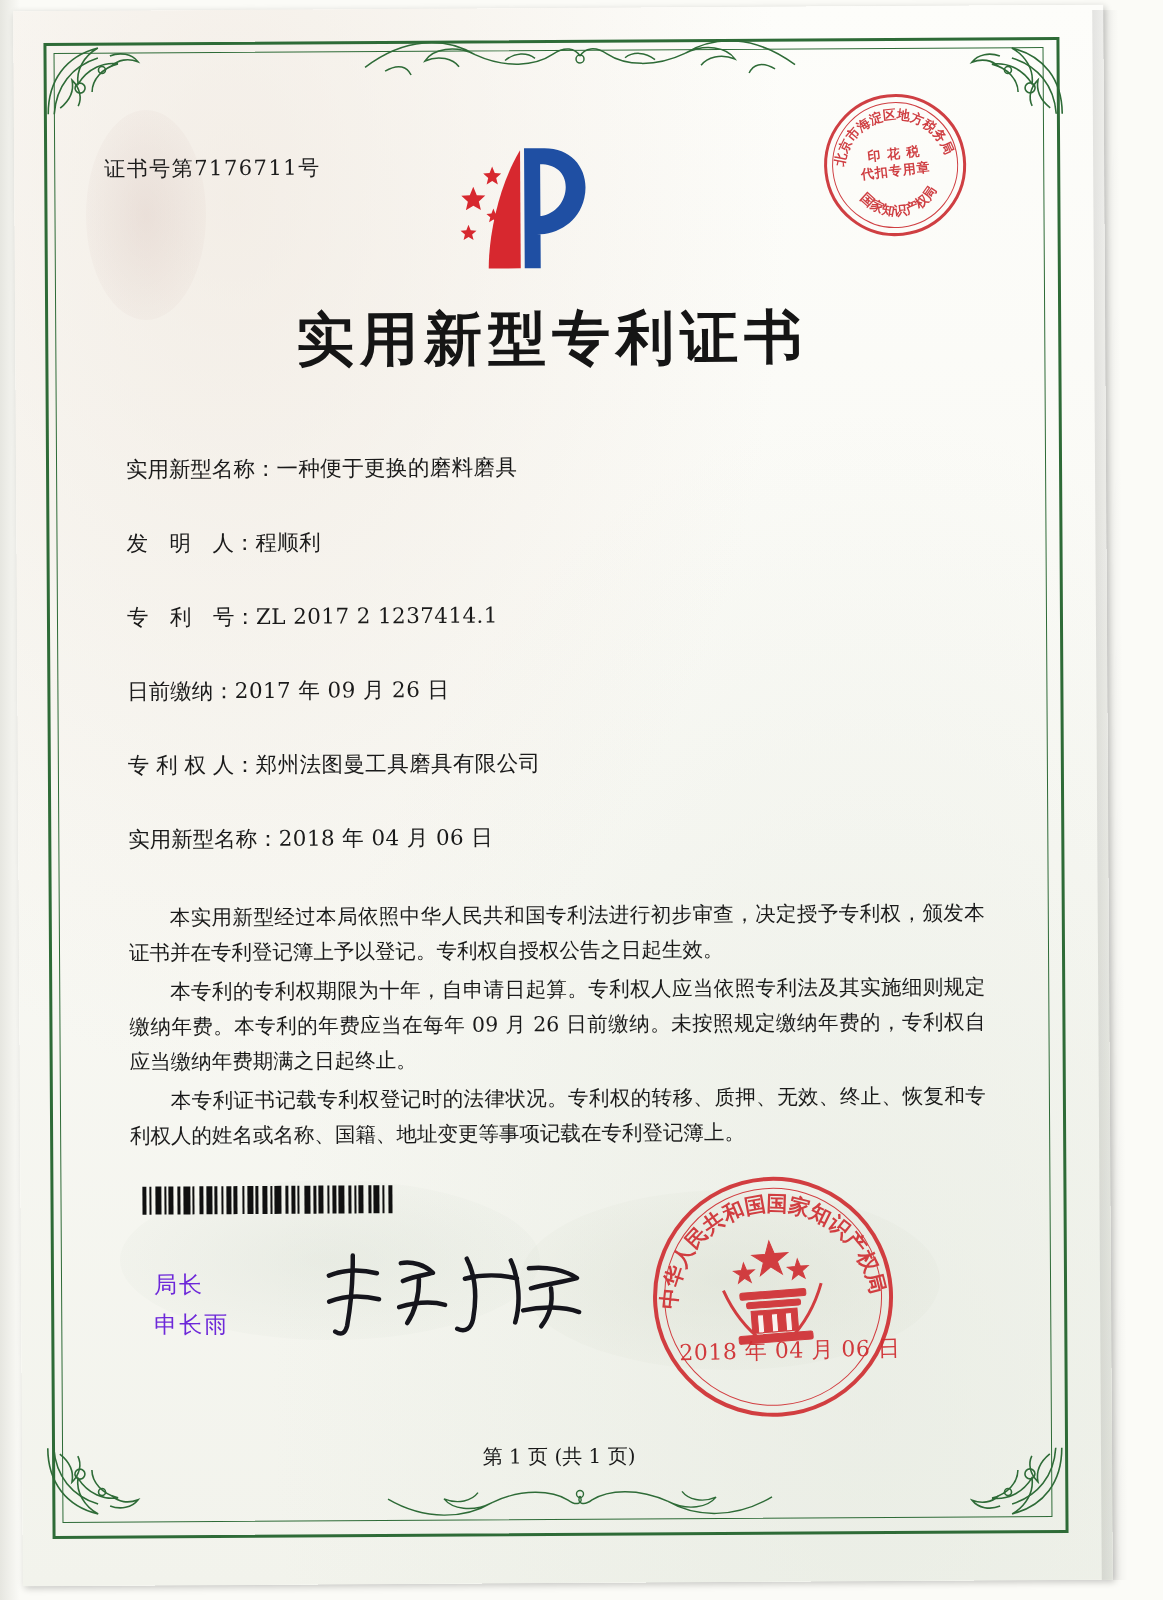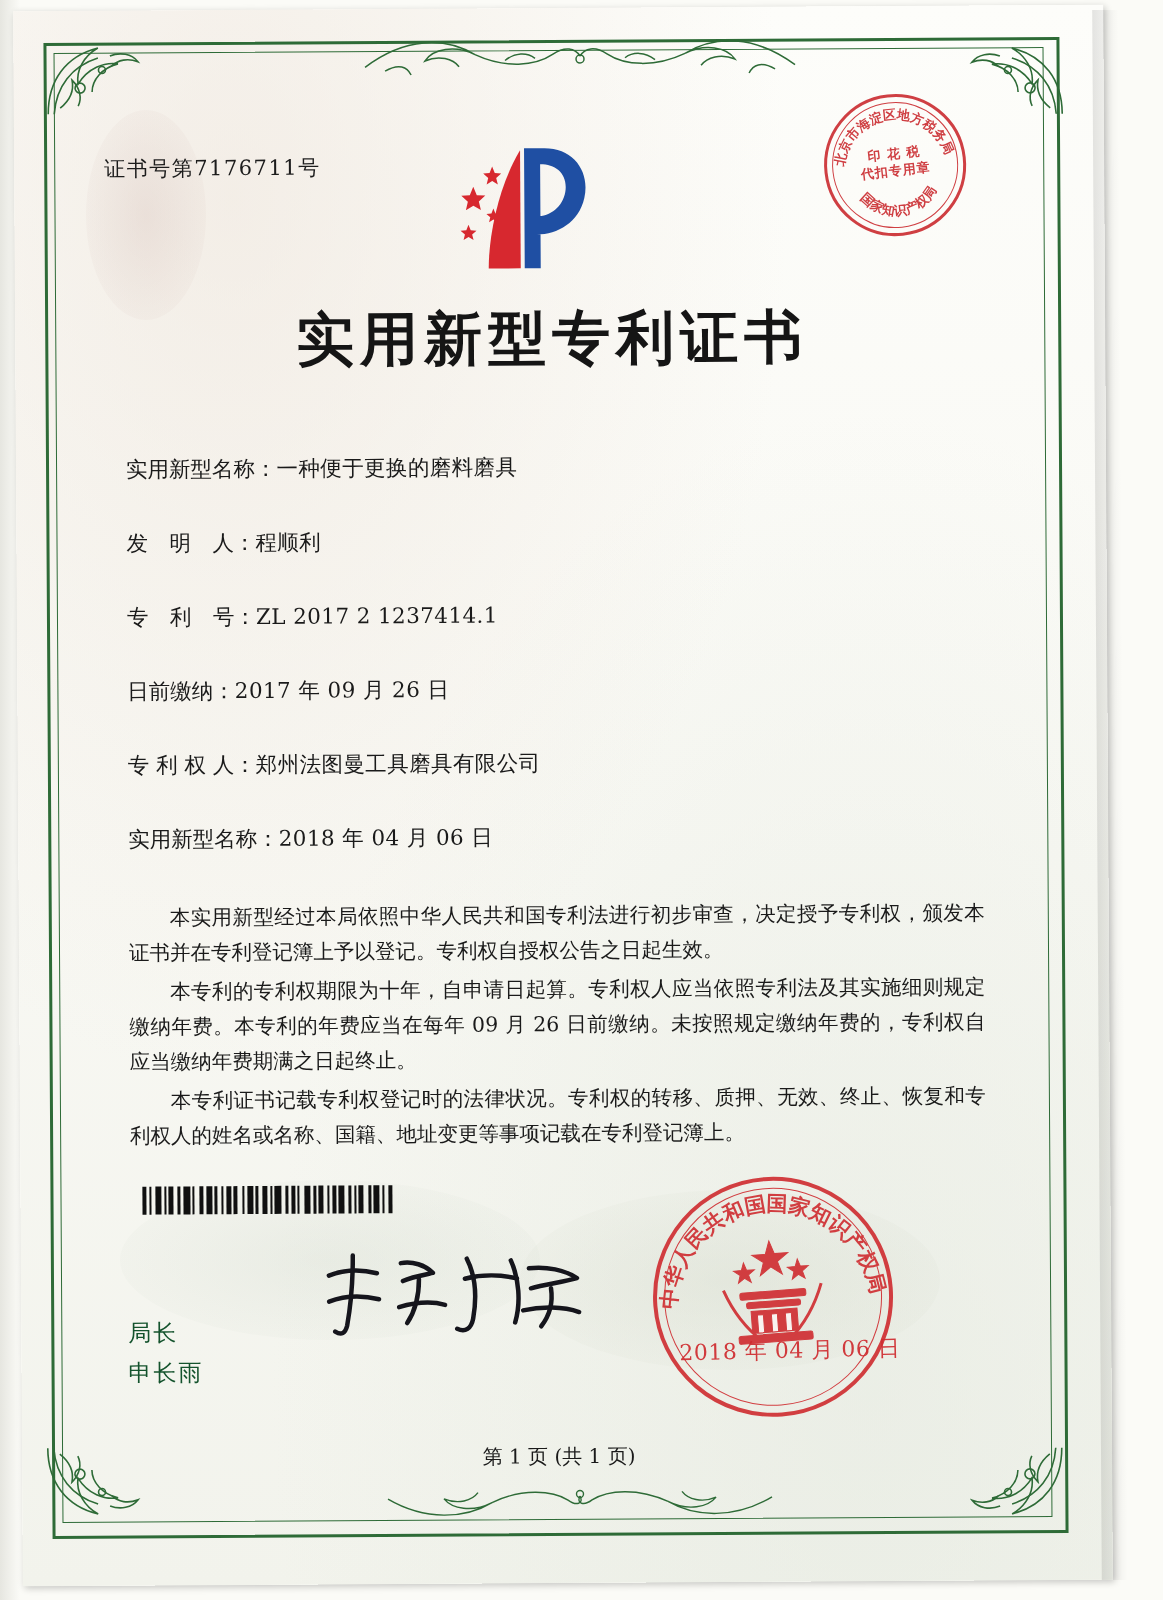--- a/index.html
+++ b/index.html
@@ -190,28 +190,27 @@
     align-items: stretch;
   }
   .barcode i {
     display: block;
     background: #101010;
     height: 100%;
   }
 
   .signature-block {
     position: absolute;
-    left: 125px;
+    left: 151px;
     top: 1262px;
     font-size: 23px;
     line-height: 40px;
-    color: #14532d;
+    color: #6d28d9;
     font-family: "DejaVu Serif", serif;
     letter-spacing: 2px;
-    margin-top: 48px;
   }
 
   .handwriting {
     position: absolute;
     left: 312px;
     top: 1244px;
     width: 270px;
     height: 92px;
     color: #15151c;
   }

